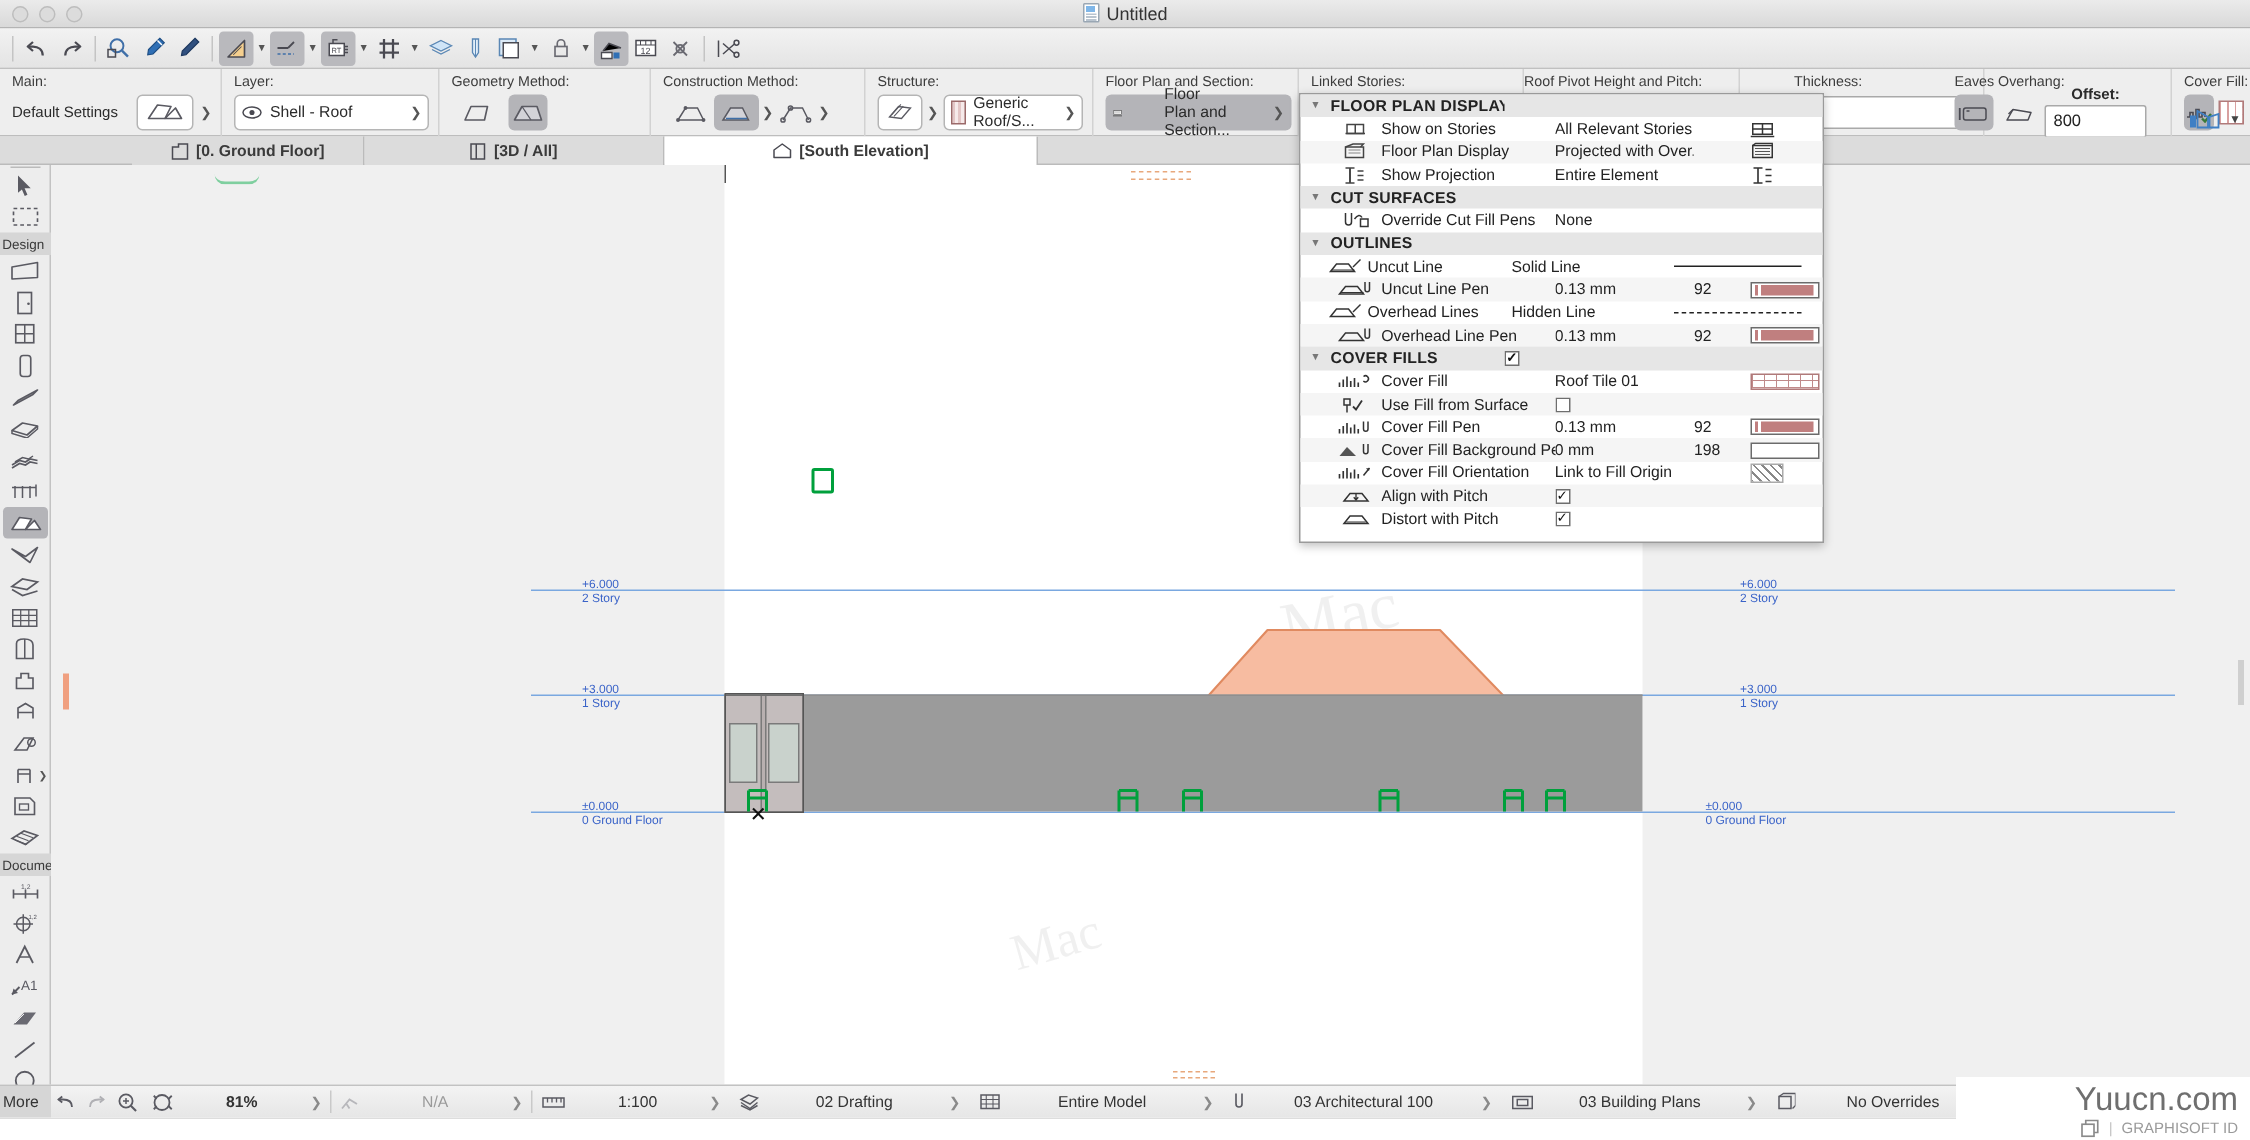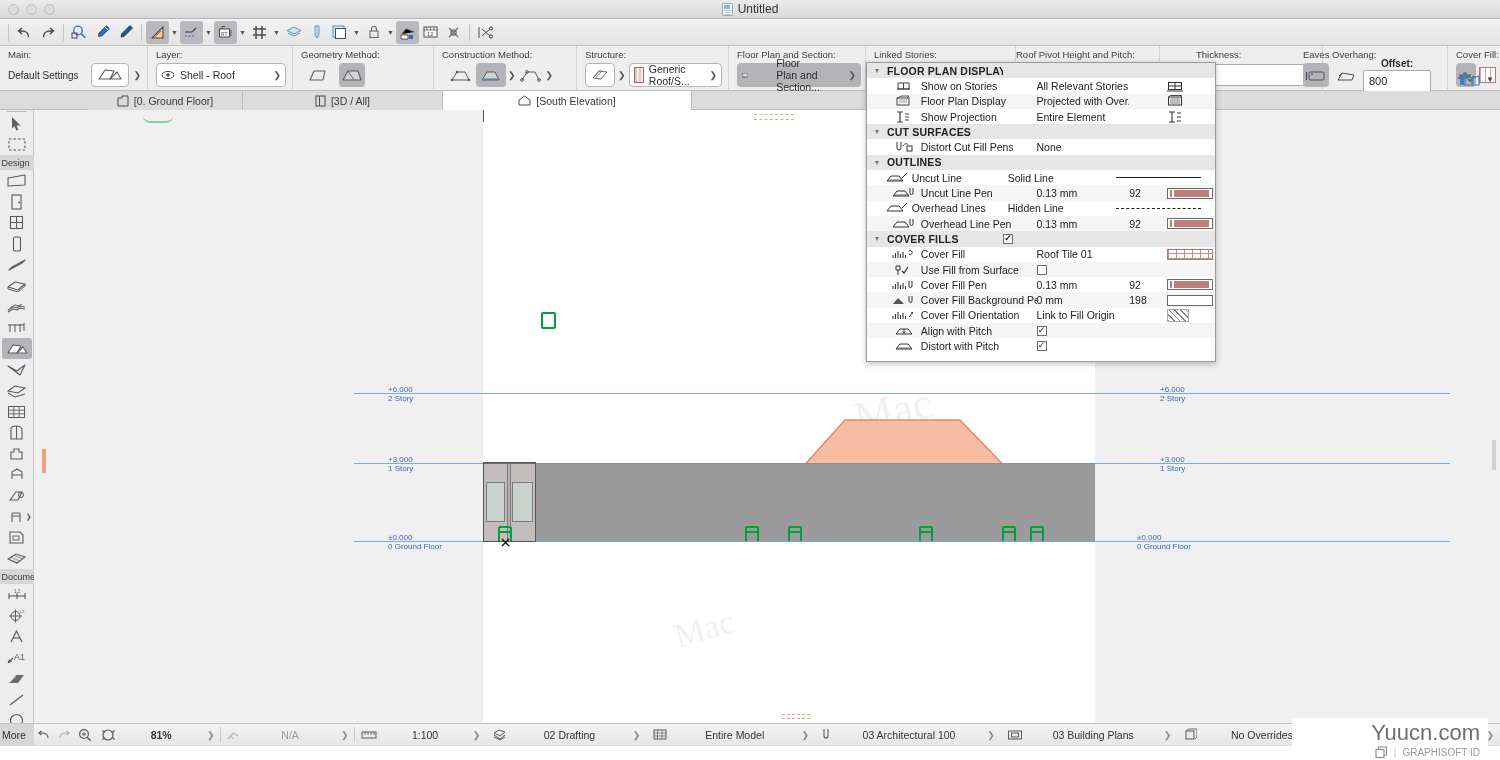--- a/index.html
+++ b/index.html
@@ -19,21 +19,21 @@
     position: absolute; left: 0; top: 0; width: 1500px; height: 19px;
     background: linear-gradient(#ebebeb, #d9d9d9);
     border-bottom: 1px solid #b4b4b4;
     display: flex; align-items: center; justify-content: center;
   }
   .traffic { position: absolute; left: 8px; top: 4px; display: flex; gap: 7px; }
   .traffic i {
     width: 11px; height: 11px; border-radius: 50%;
     background: #dcdcdc; border: 1px solid #bdbdbd; display: block;
   }
-  .title-wrap { display: flex; align-items: flex-end; gap: 5px; }
+  .title-wrap { display: flex; align-items: flex-start; gap: 5px; }
   .title-doc-icon {
     width: 11px; height: 13px; background: #fff; border: 1px solid #9aa7b4;
     border-radius: 1px; position: relative;
   }
   .title-doc-icon::before {
     content:""; position:absolute; left:1px; top:1px; width:6px; height:4px; background:#7fb6e8;
   }
   .title-doc-icon::after {
     content:""; position:absolute; left:1px; top:6px; right:1px; height:5px;
     background: repeating-linear-gradient(#b9c4cf 0 1px, transparent 1px 2px);
@@ -95,20 +95,21 @@
 
   
   .tabbar {
     position: absolute; left: 0; top: 91px; width: 1500px; height: 19px;
     background: #dcdcdc; border-bottom: 1px solid #bbb; display: flex;
   }
   .tab {
     height: 19px; display: flex; align-items: center; justify-content: center; gap: 5px;
     font-size: 10.5px; color: #3a3a3a; border-right: 1px solid #bbb;
     background: #dcdcdc;
+    font-weight: bold;
   }
   .tab.active { background: #ffffff; }
 
   
   .toolbox {
     position: absolute; left: 0; top: 110px; width: 34px; height: 613px;
     background: #ededed; border-right: 1px solid #c3c3c3;
     display: flex; flex-direction: column; align-items: center;
   }
   .tool-cell {
@@ -207,21 +208,21 @@
     display: flex; align-items: center; font-size: 10.5px; color: #333;
   }
   .sb-cell { display: flex; align-items: center; height: 22px; }
   .sb-chev { font-size: 9px; color: #8a8a8a; padding: 0 6px; }
   .sb-sep { width: 1px; height: 15px; background: #c9c9c9; }
   .bottombar {
     position: absolute; left: 0; top: 745px; width: 1500px; height: 15px;
     background: #ffffff; border-top: 1px solid #ddd;
   }
   .yuucn {
-    position: absolute; right: 12px; top: 718px; width: 196px; height: 42px;
+    position: absolute; right: 0; top: 718px; width: 196px; height: 42px;
     background: #ffffff; display: flex; flex-direction: column; align-items: flex-end;
     justify-content: center; padding-right: 8px;
   }
   .yuucn-top { font-size: 22px; color: #6f6f6f; font-family: "Liberation Sans", sans-serif; }
   .yuucn-bot { font-size: 10px; color: #9a9a9a; display: flex; align-items: center; gap: 6px; }
 
   svg { display: block; }
 </style>
 </head>
 <body>
@@ -910,21 +911,21 @@
 
     <div class="sp-row">
       <span class="tri"></span>
       <span class="sp-ic">
         <svg width="20" height="12" viewBox="0 0 20 12">
             <path d="M3 1v6a2 2 0 004 0V1" fill="none" stroke="#333" stroke-width="1"></path>
             <path d="M9 5c2-3 4-3 5-1" fill="none" stroke="#333" stroke-width="1"></path>
             <rect x="13" y="5" width="5" height="5" fill="none" stroke="#333" stroke-width="1"></rect>
           </svg>
       </span>
-      <span class="sp-name">Distort Cut Fill Pens</span>
+      <span class="sp-name">Override Cut Fill Pens</span>
       <span class="sp-val">None</span>
       <span class="sp-num"></span>
       <span class="sp-swatch"></span>
     </div>
 
     <div class="sp-row hdr">
       <span class="tri">▼</span>
       <span class="sp-name b">OUTLINES</span>
     </div>
 

